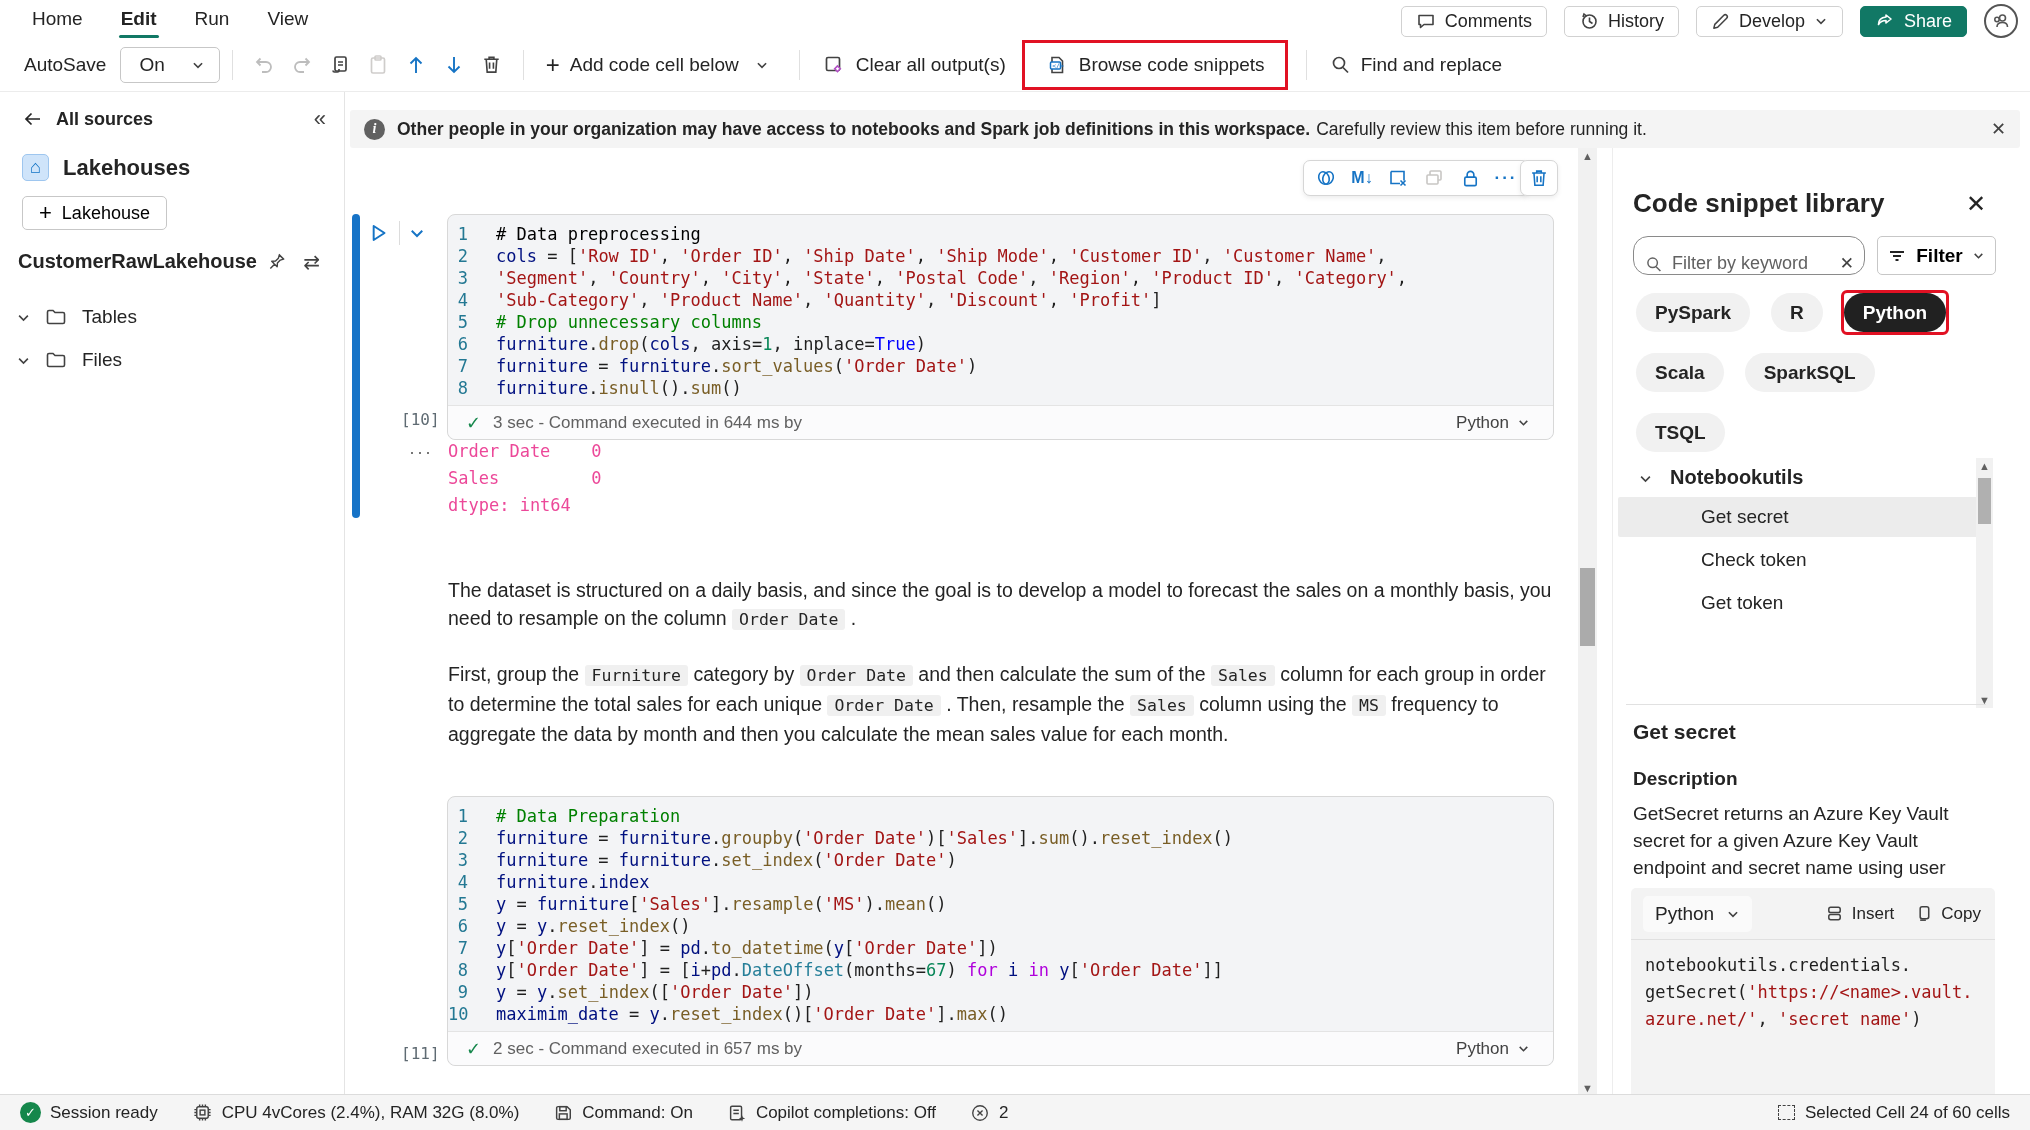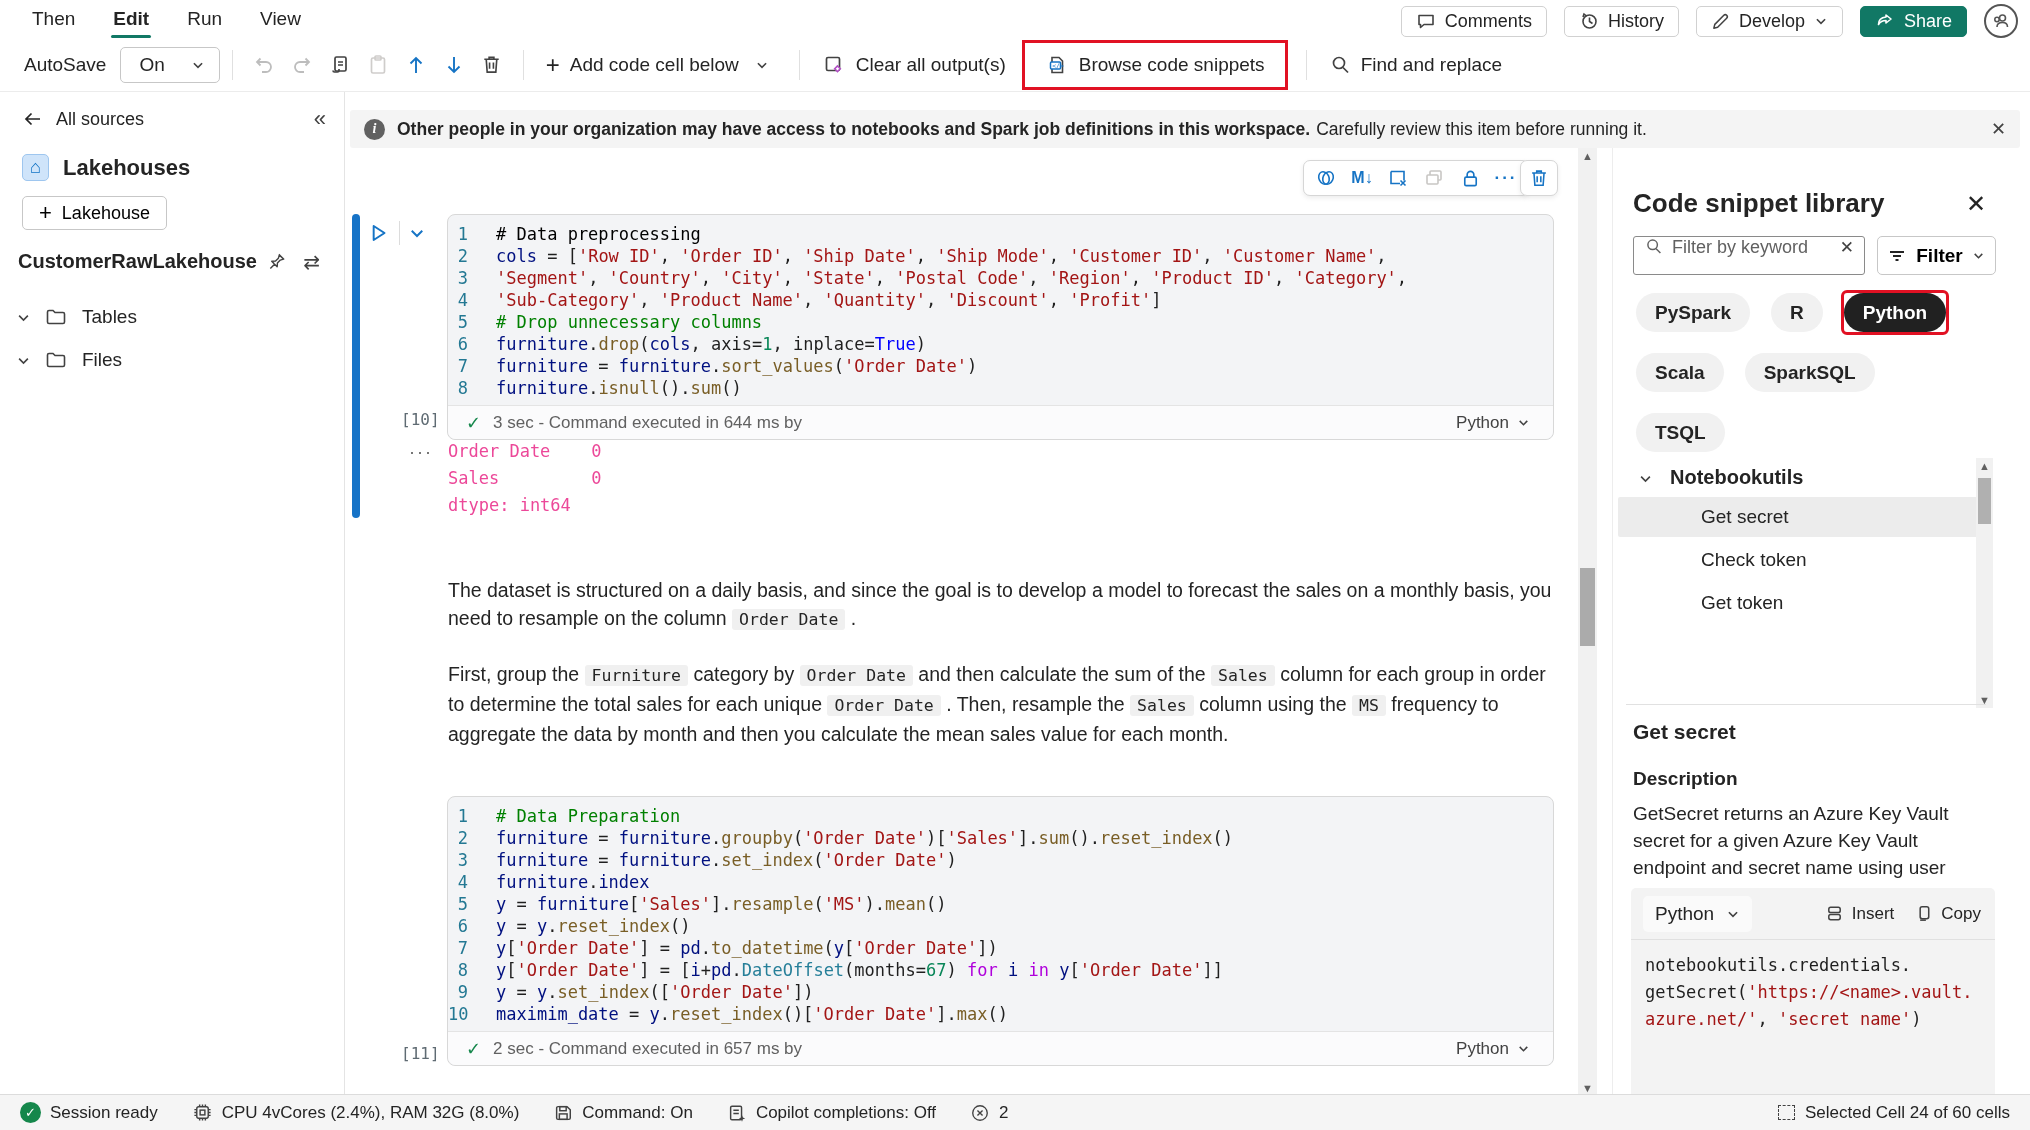--- a/index.html
+++ b/index.html
@@ -26,21 +26,21 @@
   .dropdown-box { display:flex; align-items:center; gap:26px; border:1px solid #c7c7c7; border-radius:5px; height:36px; padding:0 14px 0 18px; background:#fff; font-size:19px; }
   .tb-label-btn { display:flex; align-items:center; gap:10px; padding:0 10px; height:40px; border-radius:4px; color:#242424; background:transparent; border:none; font-size:19px; }
   .red-box { border:3px solid #e11123; padding:2px 10px; display:flex; align-items:center; margin:0 6px; }
   .chev { width:14px; height:14px; }
 
   
   .sidebar { position:absolute; top:92px; left:0; width:345px; bottom:36px; background:#fff; border-right:1px solid #e4e4e4; }
   .main { position:absolute; top:92px; left:345px; right:0; bottom:36px; background:#fff; }
 
   
-  .sb-row { position:absolute; display:flex; align-items:center; }
+  .sb-row { position:absolute; display:flex; align-items:center;font-weight:bold; }
   .sb-back { left:22px; top:16px; gap:12px; font-size:18px; color:#242424; }
   .sb-collapse { position:absolute; right:18px; top:14px; font-size:22px; color:#424242; }
   .lh-icon { width:27px; height:27px; border-radius:5px; background:#cfe4fa; border:1px solid #9ec6ef; display:flex; align-items:center; justify-content:center; color:#1173c5; font-size:18px; }
   .sb-title { left:22px; top:62px; gap:14px; font-size:22px; font-weight:700; }
   .sb-add-btn { position:absolute; left:22px; top:104px; height:34px; display:flex; align-items:center; gap:10px; border:1px solid #c7c7c7; border-radius:5px; padding:0 16px; font-size:18px; background:#fff; }
   .sb-lakehouse { left:18px; top:158px; gap:10px; font-size:20px; font-weight:700; }
   .sb-swap { position:absolute; right:24px; top:158px; font-size:20px; color:#424242; }
   .tree-row { position:absolute; left:16px; display:flex; align-items:center; gap:14px; font-size:19px; color:#242424; }
 
   
@@ -73,21 +73,21 @@
 
   
   .v-scroll { position:absolute; left:1233px; top:56px; width:19px; height:948px; background:#f1f1f1; }
   .v-scroll .thumb { position:absolute; left:2px; width:15px; background:#ababab; }
   .scroll-arrow { position:absolute; left:0; width:19px; height:16px; color:#606060; font-size:11px; display:flex; align-items:center; justify-content:center; }
 
   
   .panel { position:absolute; left:1267px; top:56px; width:418px; bottom:0; background:#fff; border-left:1px solid #ededed; }
   .panel-title { position:absolute; left:20px; top:40px; font-size:26px; font-weight:700; }
   .panel-close { position:absolute; right:44px; top:42px; font-size:24px; color:#242424; }
-  .search-box { position:absolute; left:20px; top:88px; width:232px; height:39px; border:1px solid #8a8a8a; border-radius:3px; display:flex; align-items:flex-start; padding:0 10px; gap:9px; background:#fff; }
+  .search-box { position:absolute; left:20px; top:88px; width:232px; height:39px; border:1px solid #8a8a8a; border-radius:15px; display:flex; align-items:flex-end; padding:0 10px; gap:9px; background:#fff; }
   .search-box input { border:none; outline:none; flex:1; font-size:18px; color:#242424; font-family:"Liberation Sans", sans-serif; min-width:0; background:transparent; }
   .search-box input::placeholder { color:#616161; }
   .filter-btn { position:absolute; left:264px; top:88px; width:119px; height:39px; border:1px solid #c7c7c7; border-radius:5px; display:flex; align-items:center; justify-content:center; gap:9px; font-size:19px; font-weight:600; background:#fff; }
   .chips { position:absolute; left:20px; top:142px; width:330px; display:flex; flex-wrap:wrap; column-gap:15px; row-gap:15px; align-items:center; }
   .chip-outer { border:3px solid transparent; border-radius:24px; }
   .chip-outer.chip-boxed { border-color:#e11123; border-radius:6px; }
   .chip { height:39px; border-radius:20px; background:#f1f1f1; display:flex; align-items:center; padding:0 19px; font-size:19px; font-weight:600; color:#242424; }
   .chip.chip-selected { background:#212121; color:#fff; }
   .sn-group-hd { position:absolute; left:25px; top:318px; display:flex; align-items:center; gap:18px; font-size:20px; font-weight:700; color:#242424; }
   .sn-list { position:absolute; left:5px; top:349px; width:360px; }
@@ -115,21 +115,21 @@
   svg { display:block; }
   .gray-ic { color:#bdbdbd; }  .dark-ic { color:#424242; }  .blue-ic { color:#1674c5; }  .lgray-ic { color:#cfcdcb; }
 </style>
 </head>
 <body>
 
 <div class="app">
 
   <div class="menubar">
     <div class="menu-items">
-      <div class="menu-item">Then</div>
+      <div class="menu-item">Home</div>
       <div class="menu-item active">Edit</div>
       <div class="menu-item">Run</div>
       <div class="menu-item">View</div>
     </div>
     <div class="top-actions">
       <button class="top-btn">
         <span>
             <svg width="20" height="20" viewBox="0 0 20 20" fill="none" stroke="#424242" stroke-width="1.6">
               <path d="M3 4.5 h14 v9 h-9 l-3.5 3 v-3 H3 z" stroke-linejoin="round"></path>
             </svg>

